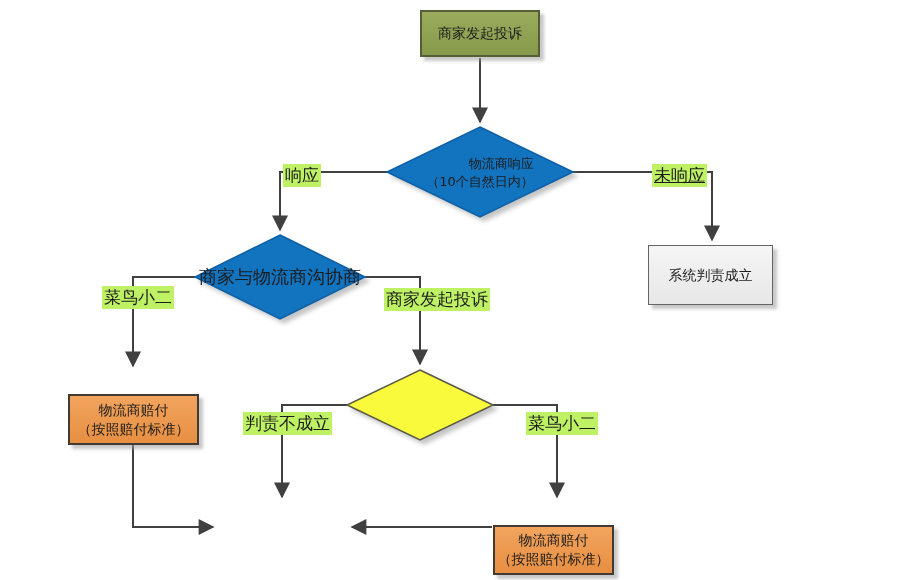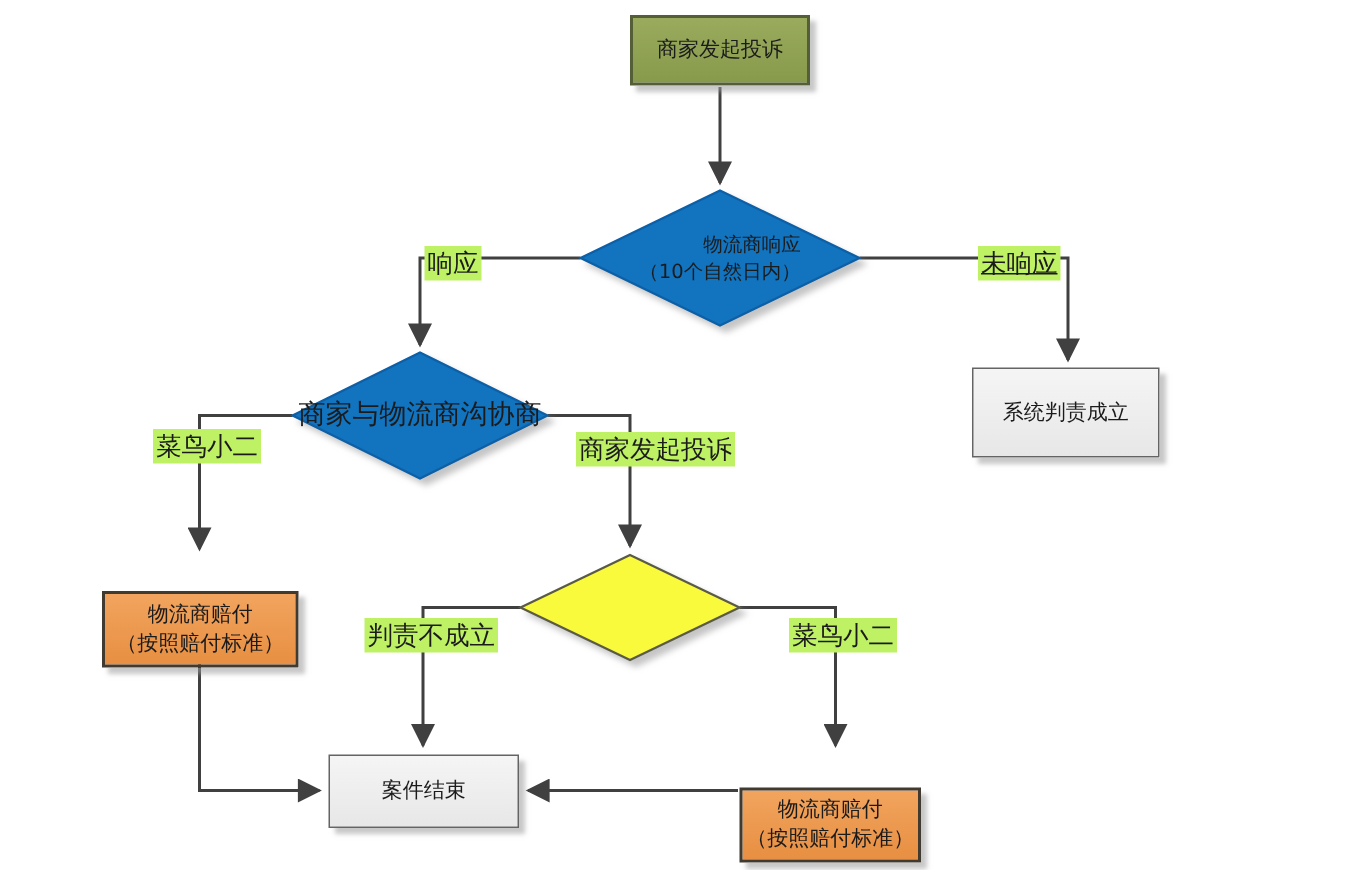--- a/index.html
+++ b/index.html
@@ -101,23 +101,20 @@
 
   <div class="node rect gray" style="left:648px; top:245px; width:125px; height:60px;">
     <span>系统判责成立</span>
   </div>
 
   <div class="node rect orange" style="left:68px; top:372px; width:131px; height:51px;">
     <span>物流商赔付
 （按照赔付标准）</span>
   </div>
 
-  <div class="node rect gray" style="left:219px; top:503px; width:127px; height:49px;">
-    <span>案件结束</span>
-  </div>
 
   <div class="node rect orange" style="left:493px; top:503px; width:121px; height:50px;">
     <span>物流商赔付
 （按照赔付标准）</span>
   </div>
 
   <div class="diamond-label" style="left:395px; top:145px; width:170px; height:55px;">物流商响应
 （10个自然日内）</div>
 
   <div class="diamond-label wide" style="left:195px; top:262px; width:170px; height:30px;">商家与物流商沟协商</div>

